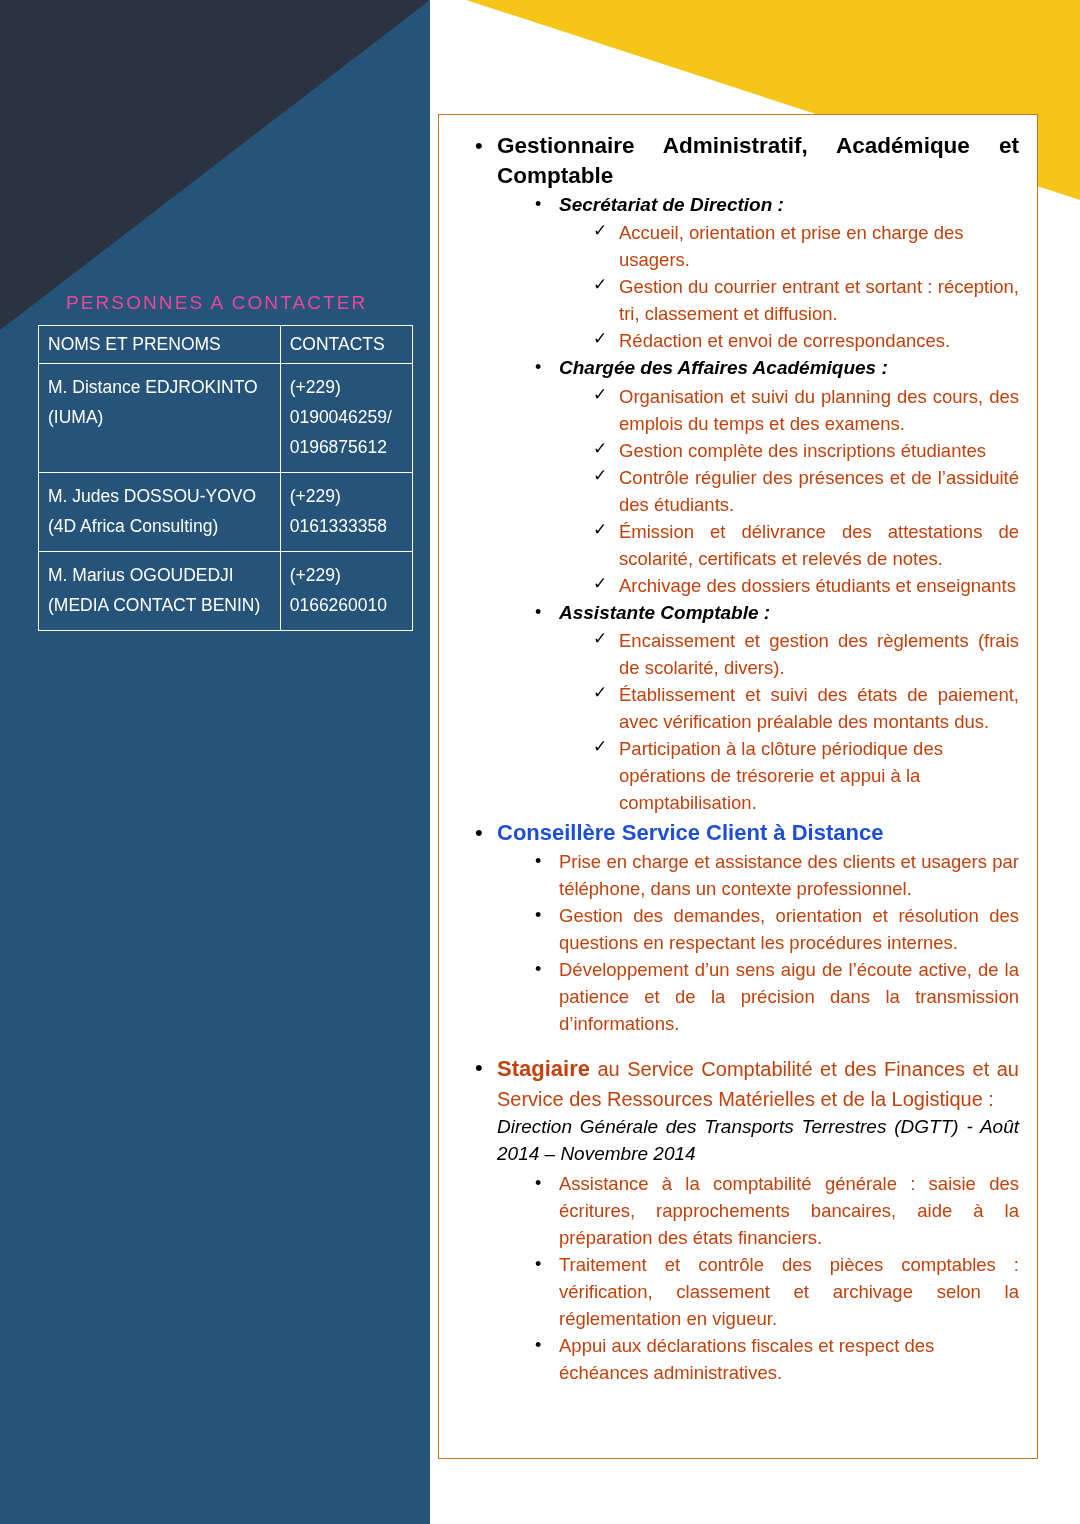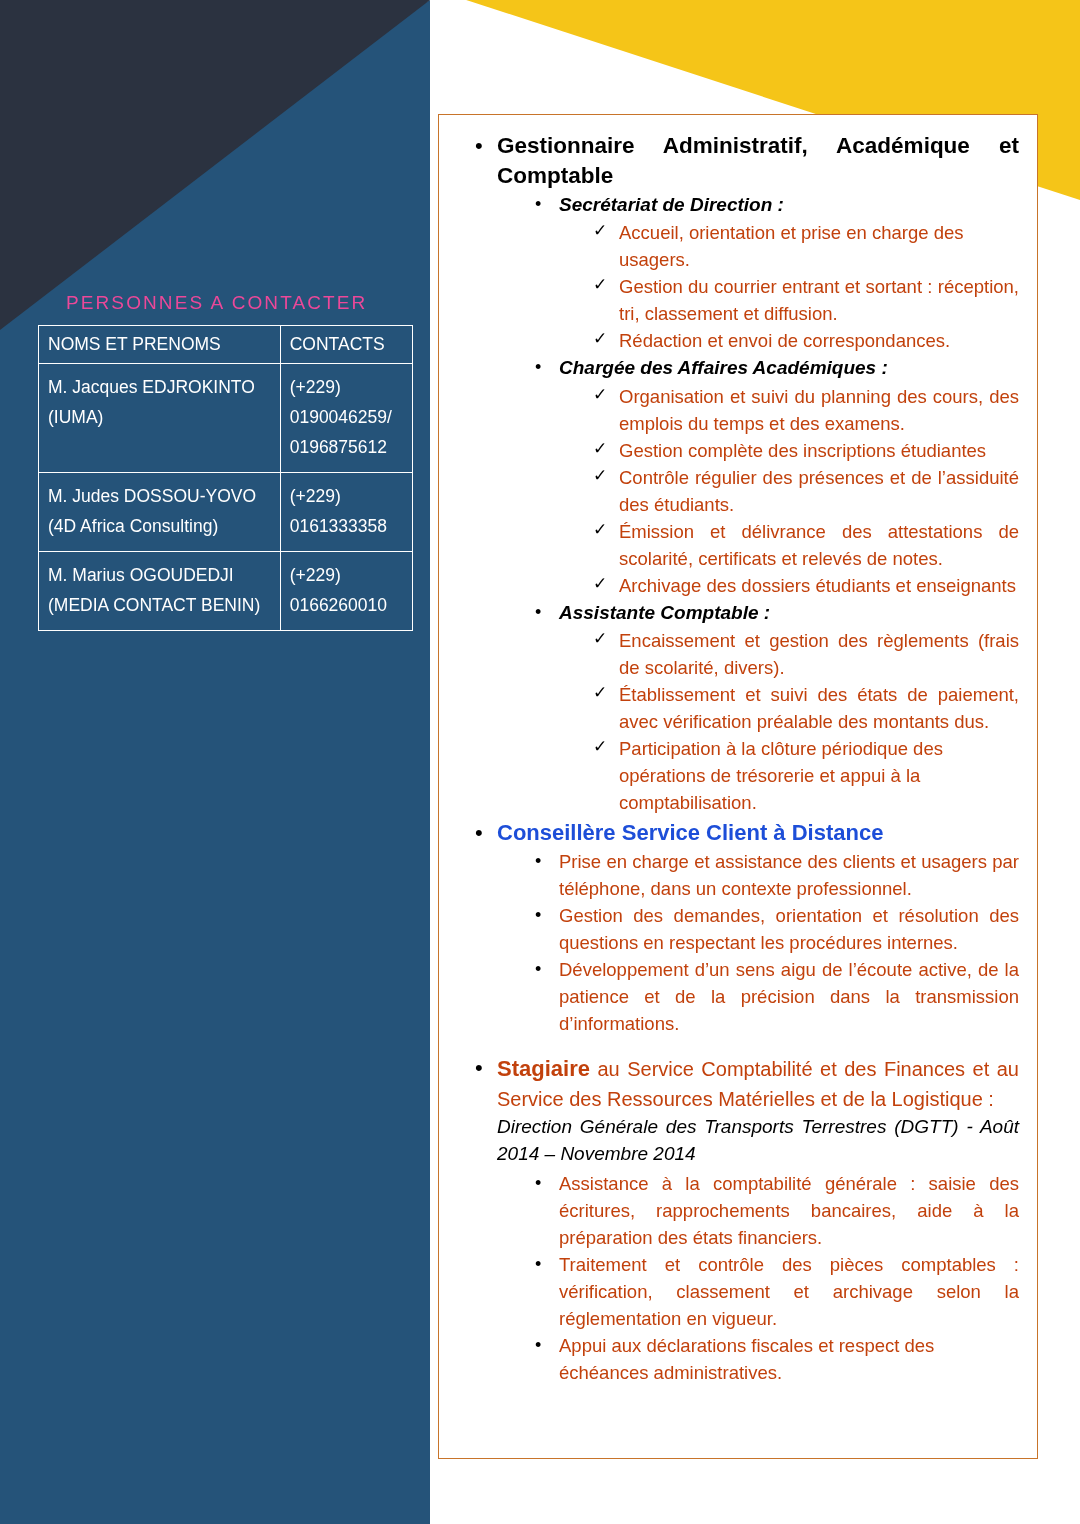--- a/index.html
+++ b/index.html
@@ -145,21 +145,21 @@
 
   <table class="contacts-table">
     <thead>
       <tr>
         <th class="col-name">NOMS ET PRENOMS</th>
         <th class="col-contact">CONTACTS</th>
       </tr>
     </thead>
     <tbody>
       <tr>
-        <td>M.  Jacques EDJROKINTO (IUMA)</td>
+        <td>M.  Distance EDJROKINTO (IUMA)</td>
         <td>(+229) 0190046259/ 0196875612</td>
       </tr>
       <tr>
         <td>M.  Judes DOSSOU-YOVO (4D Africa Consulting)</td>
         <td>(+229) 0161333358</td>
       </tr>
       <tr>
         <td>M. Marius OGOUDEDJI (MEDIA CONTACT BENIN)</td>
         <td>(+229) 0166260010</td>
       </tr>

